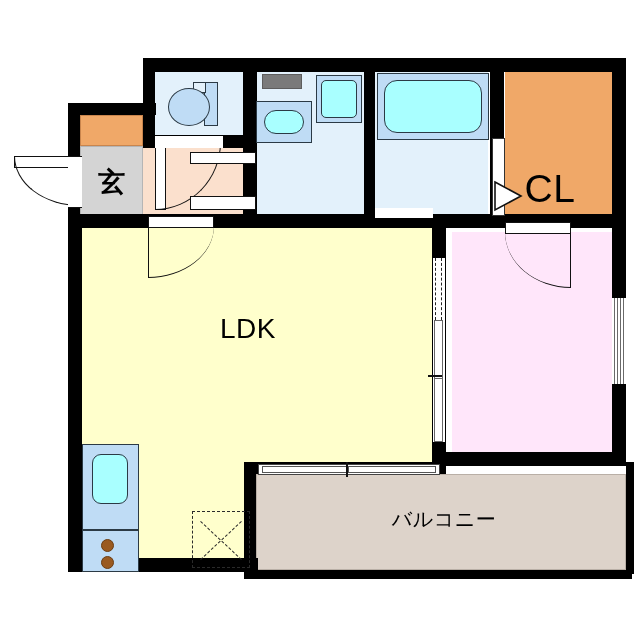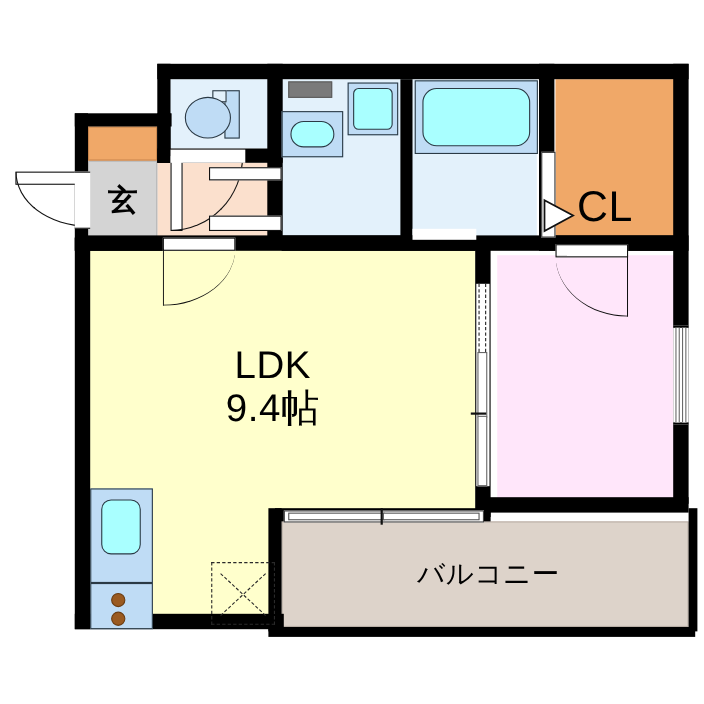--- a/index.html
+++ b/index.html
@@ -176,33 +176,32 @@
   <div class="abs" style="left:614px;top:298px;width:4px;height:86px;background:#ffffff;border-left:1.4px solid #6a6a6a;border-right:1.4px solid #6a6a6a;"></div>
   <div class="abs" style="left:620px;top:298px;width:4px;height:86px;background:#ffffff;border-left:1.4px solid #6a6a6a;border-right:1.4px solid #6a6a6a;"></div>
 
   <div class="abs" style="left:258px;top:464px;width:182px;height:11px;background:#ffffff;border:1.2px solid #444;"></div>
   <div class="abs" style="left:262px;top:466px;width:88px;height:7px;background:#ffffff;border:1px solid #555;"></div>
   <div class="abs" style="left:348px;top:466px;width:88px;height:7px;background:#ffffff;border:1px solid #555;"></div>
   <div class="abs" style="left:346px;top:462px;width:2px;height:15px;background:#111;"></div>
 
   <div class="abs" style="left:375px;top:208px;width:58px;height:10px;background:#ffffff;"></div>
 
-  <div class="label" style="left:178px;top:313px;width:140px;font-size:35px;">
+  <div class="label" style="left:178px;top:313px;width:140px;font-size:28px;">
     <span class="l1">LDK</span>
-    <span class="l2">9.4帖</span>
   </div>
 
   <div class="label" style="left:462px;top:313px;width:140px;font-size:31px;">
   </div>
 
   <div class="label" style="left:500px;top:128px;width:100px;font-size:39px;margin-top:39px;">
     <span class="l1">CL</span>
   </div>
 
   <div class="label" style="left:84px;top:167px;width:56px;font-size:27px;font-weight:700;">
     <span class="l1">玄</span>
   </div>
 
-  <div class="label" style="left:344px;top:508px;width:200px;font-size:25px;">
+  <div class="label" style="left:344px;top:508px;width:200px;font-size:20px;">
     <span class="l1">バルコニー</span>
   </div>
 
 </div>
 
 </body></html>

